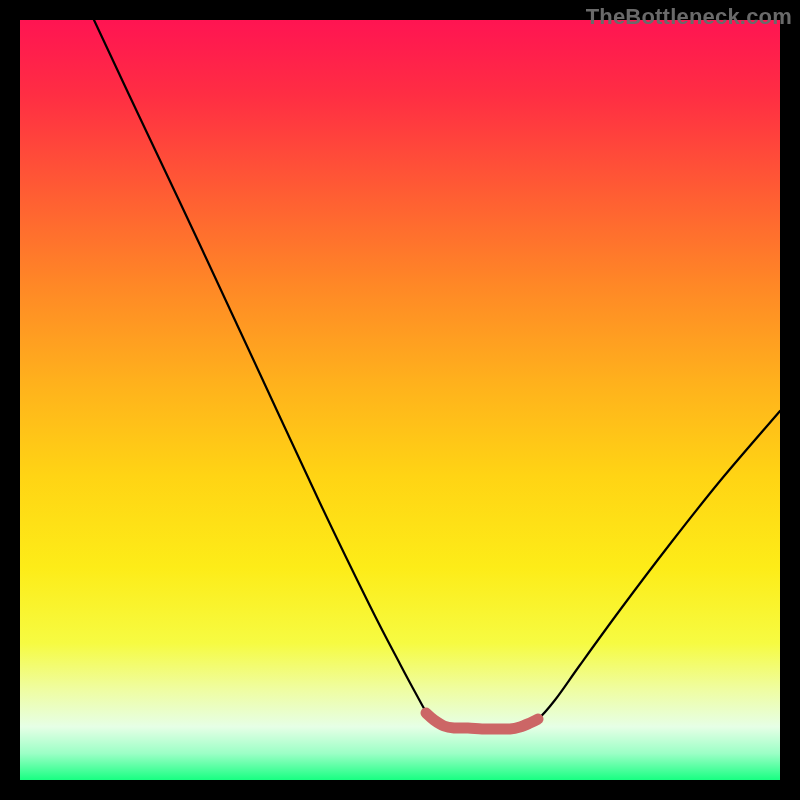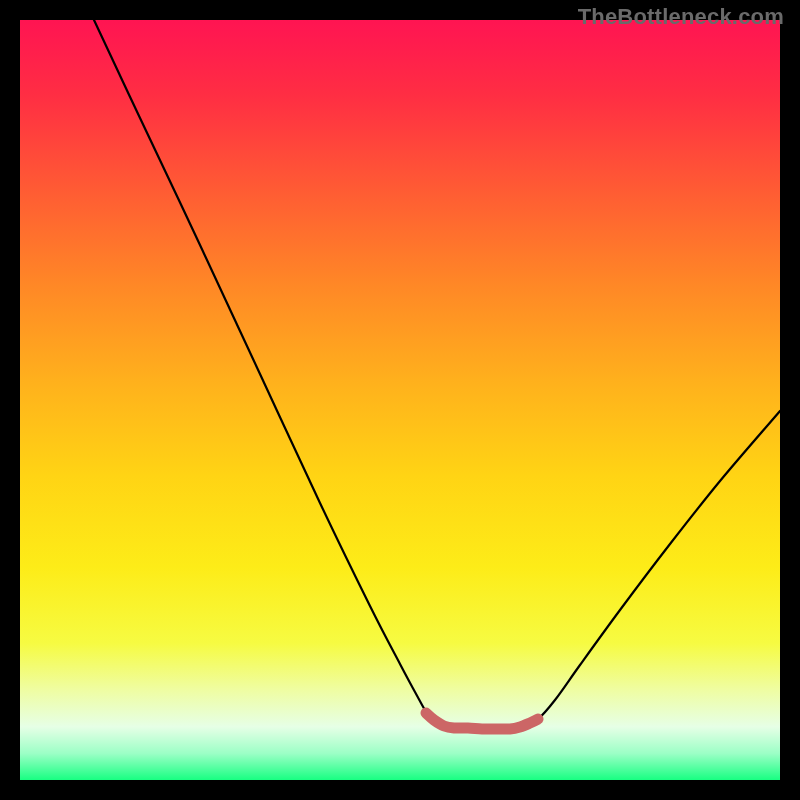--- a/index.html
+++ b/index.html
@@ -14,21 +14,21 @@
     position: absolute;
     left: 20px;
     top: 20px;
     width: 760px;
     height: 760px;
     background: #000000;
   }
   .watermark {
     position: absolute;
     top: 4px;
-    right: 16px;
+    right: 8px;
     color: #6a6a6a;
     font-family: Arial, Helvetica, sans-serif;
     font-size: 22px;
     font-weight: 600;
     letter-spacing: 0.2px;
   }
   svg {
     display: block;
   }
 </style>

